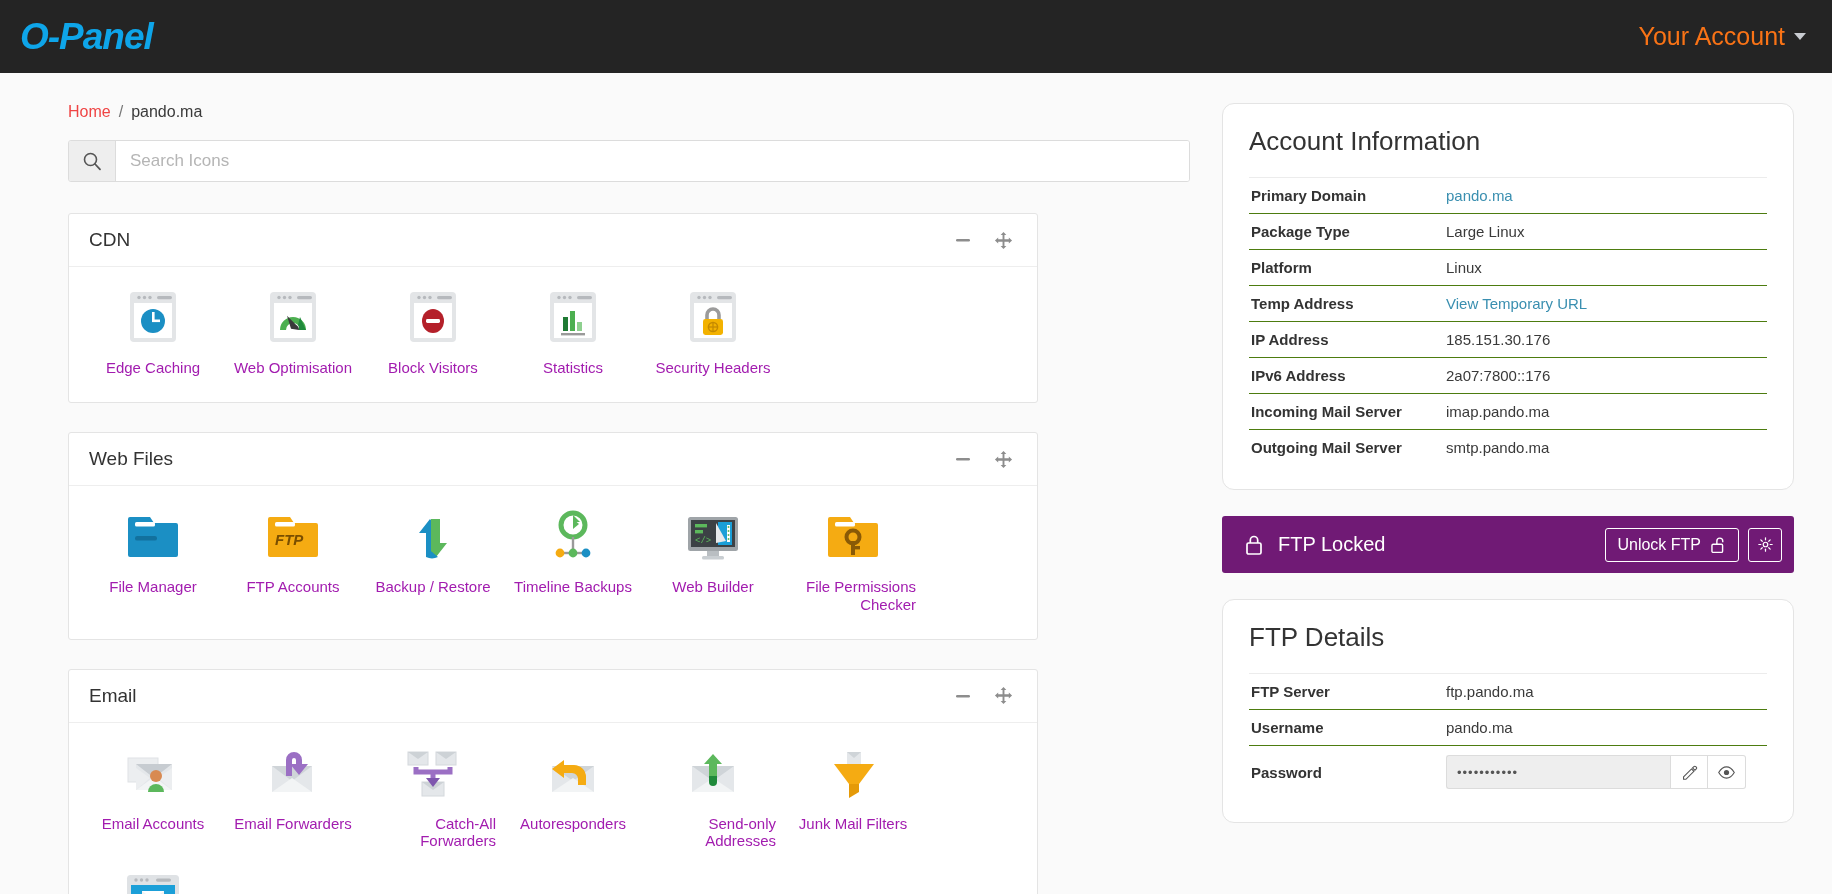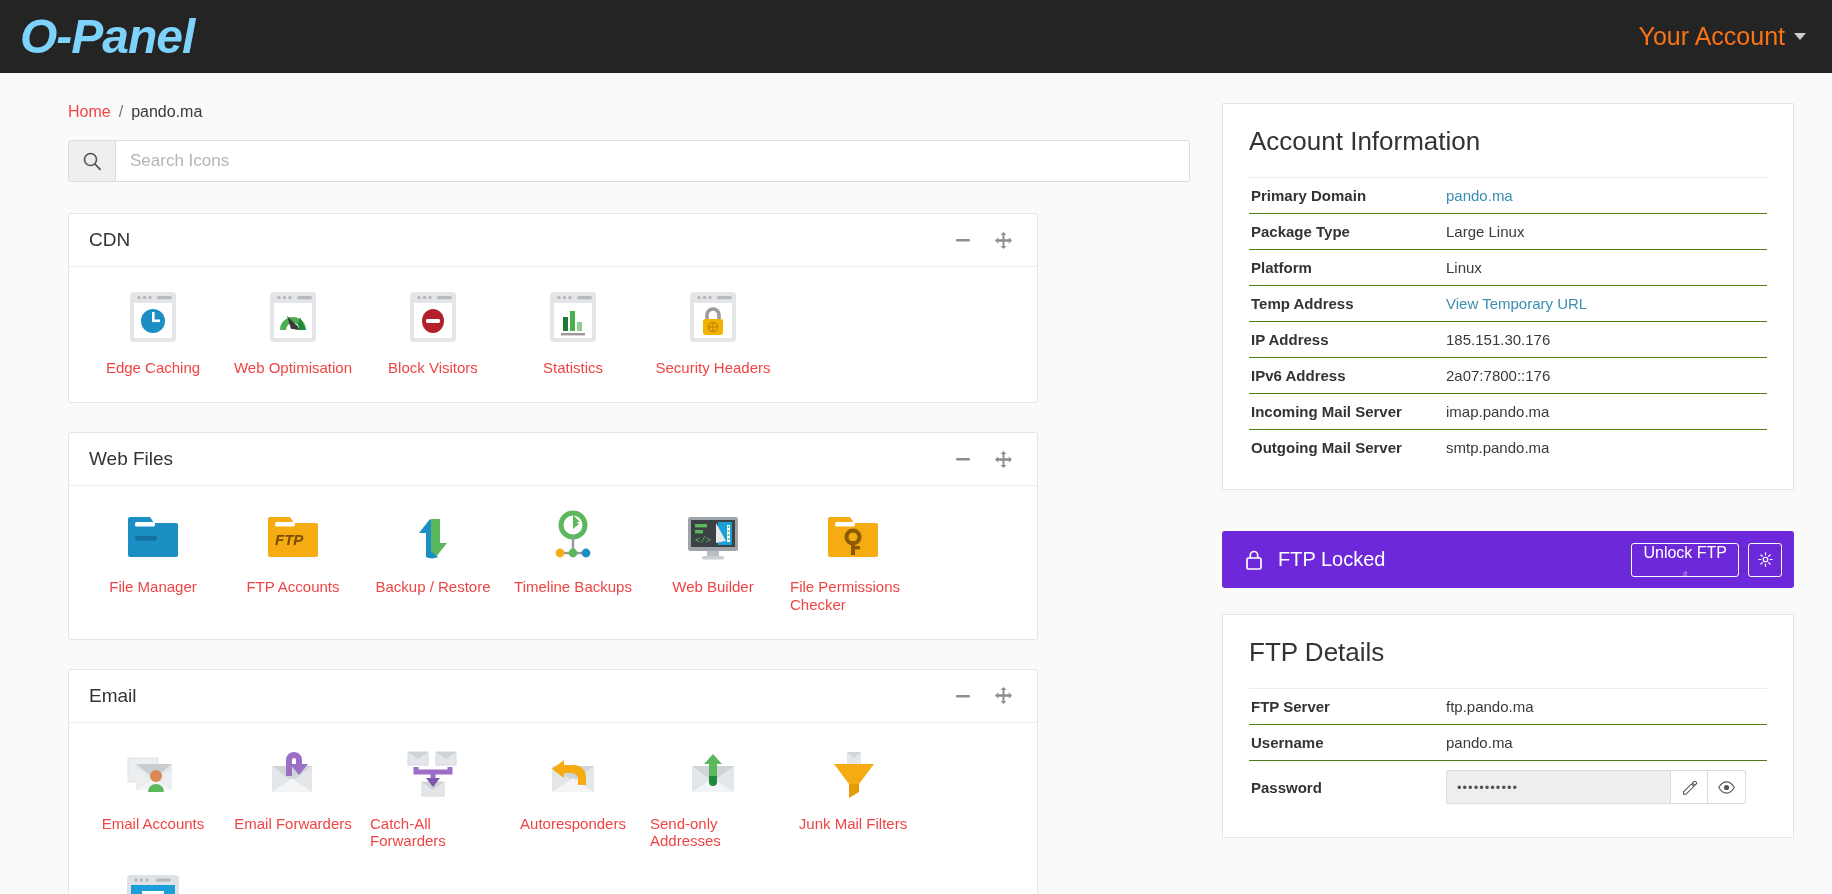--- a/index.html
+++ b/index.html
@@ -14,24 +14,24 @@
   .topbar {
     height: 73px;
     background: #242424;
     display: flex;
     align-items: center;
     justify-content: space-between;
     padding: 0 26px 0 12px;
     position: relative;
   }
   .logo {
-    font-size: 48px;
+    font-size: 37px;
     font-weight: bold;
     font-style: italic;
-    color: #7dd3fc;
+    color: #0ea5e9;
     letter-spacing: -1px;
     padding-left: 8px;
   }
   .account-menu {
     color: #f97316;
     font-size: 25px;
     display: flex;
     align-items: center;
     gap: 9px;
     cursor: pointer;
@@ -135,34 +135,34 @@
     text-decoration: none;
     cursor: pointer;
     padding-bottom: 12px;
   }
   .icon-art {
     width: 66px; height: 66px;
     display: flex; align-items: center; justify-content: center;
     margin-bottom: 9px;
   }
   .icon-label {
-    color: #ef4444;
+    color: #a21caf;
     font-size: 15px;
-    text-align: left;
+    text-align: right;
     line-height: 1.15;
     max-width: 126px;
   }
 
   
   .card {
     background: #fff;
     border: 1px solid #e4e4e4;
-    border-radius: 1px;
+    border-radius: 12px;
     padding: 22px 26px 24px 26px;
-    margin-bottom: 41px;
+    margin-bottom: 26px;
   }
   .card-title {
     font-size: 26px;
     font-weight: normal;
     color: #333;
     margin-bottom: 20px;
   }
   table.info { width: 100%; border-collapse: collapse; }
   table.info tr { border-top: 1px solid #4d7c0f; }
   table.info tr:first-child { border-top: 1px solid #ececec; }
@@ -170,21 +170,21 @@
     padding: 9px 2px;
     font-size: 15px;
     vertical-align: middle;
   }
   table.info td.k { font-weight: bold; color: #333; width: 195px; }
   table.info td.v { color: #3a3a3a; }
   table.info td.v a { color: #3a8fb0; text-decoration: none; cursor: pointer; }
 
   
   .ftp-banner {
-    background: #6d28d9;
+    background: #701a75;
     border-radius: 3px;
     height: 57px;
     display: flex;
     align-items: center;
     justify-content: space-between;
     padding: 0 12px 0 22px;
     margin-bottom: 26px;
   }
   .ftp-banner-left {
     display: flex; align-items: center; gap: 14px;
@@ -195,21 +195,20 @@
     border: 1px solid #ffffff;
     border-radius: 3px;
     color: #fff;
     background: transparent;
     height: 34px;
     padding: 0 11px;
     display: flex; align-items: center; gap: 9px;
     font-size: 16px;
     cursor: pointer;
     font-family: "Liberation Sans", sans-serif;
-    flex-direction: column;
   }
   .btn-outline-sq {
     border: 1px solid #ffffff;
     border-radius: 3px;
     background: transparent;
     width: 34px; height: 34px;
     display: flex; align-items: center; justify-content: center;
     cursor: pointer;
   }
 

